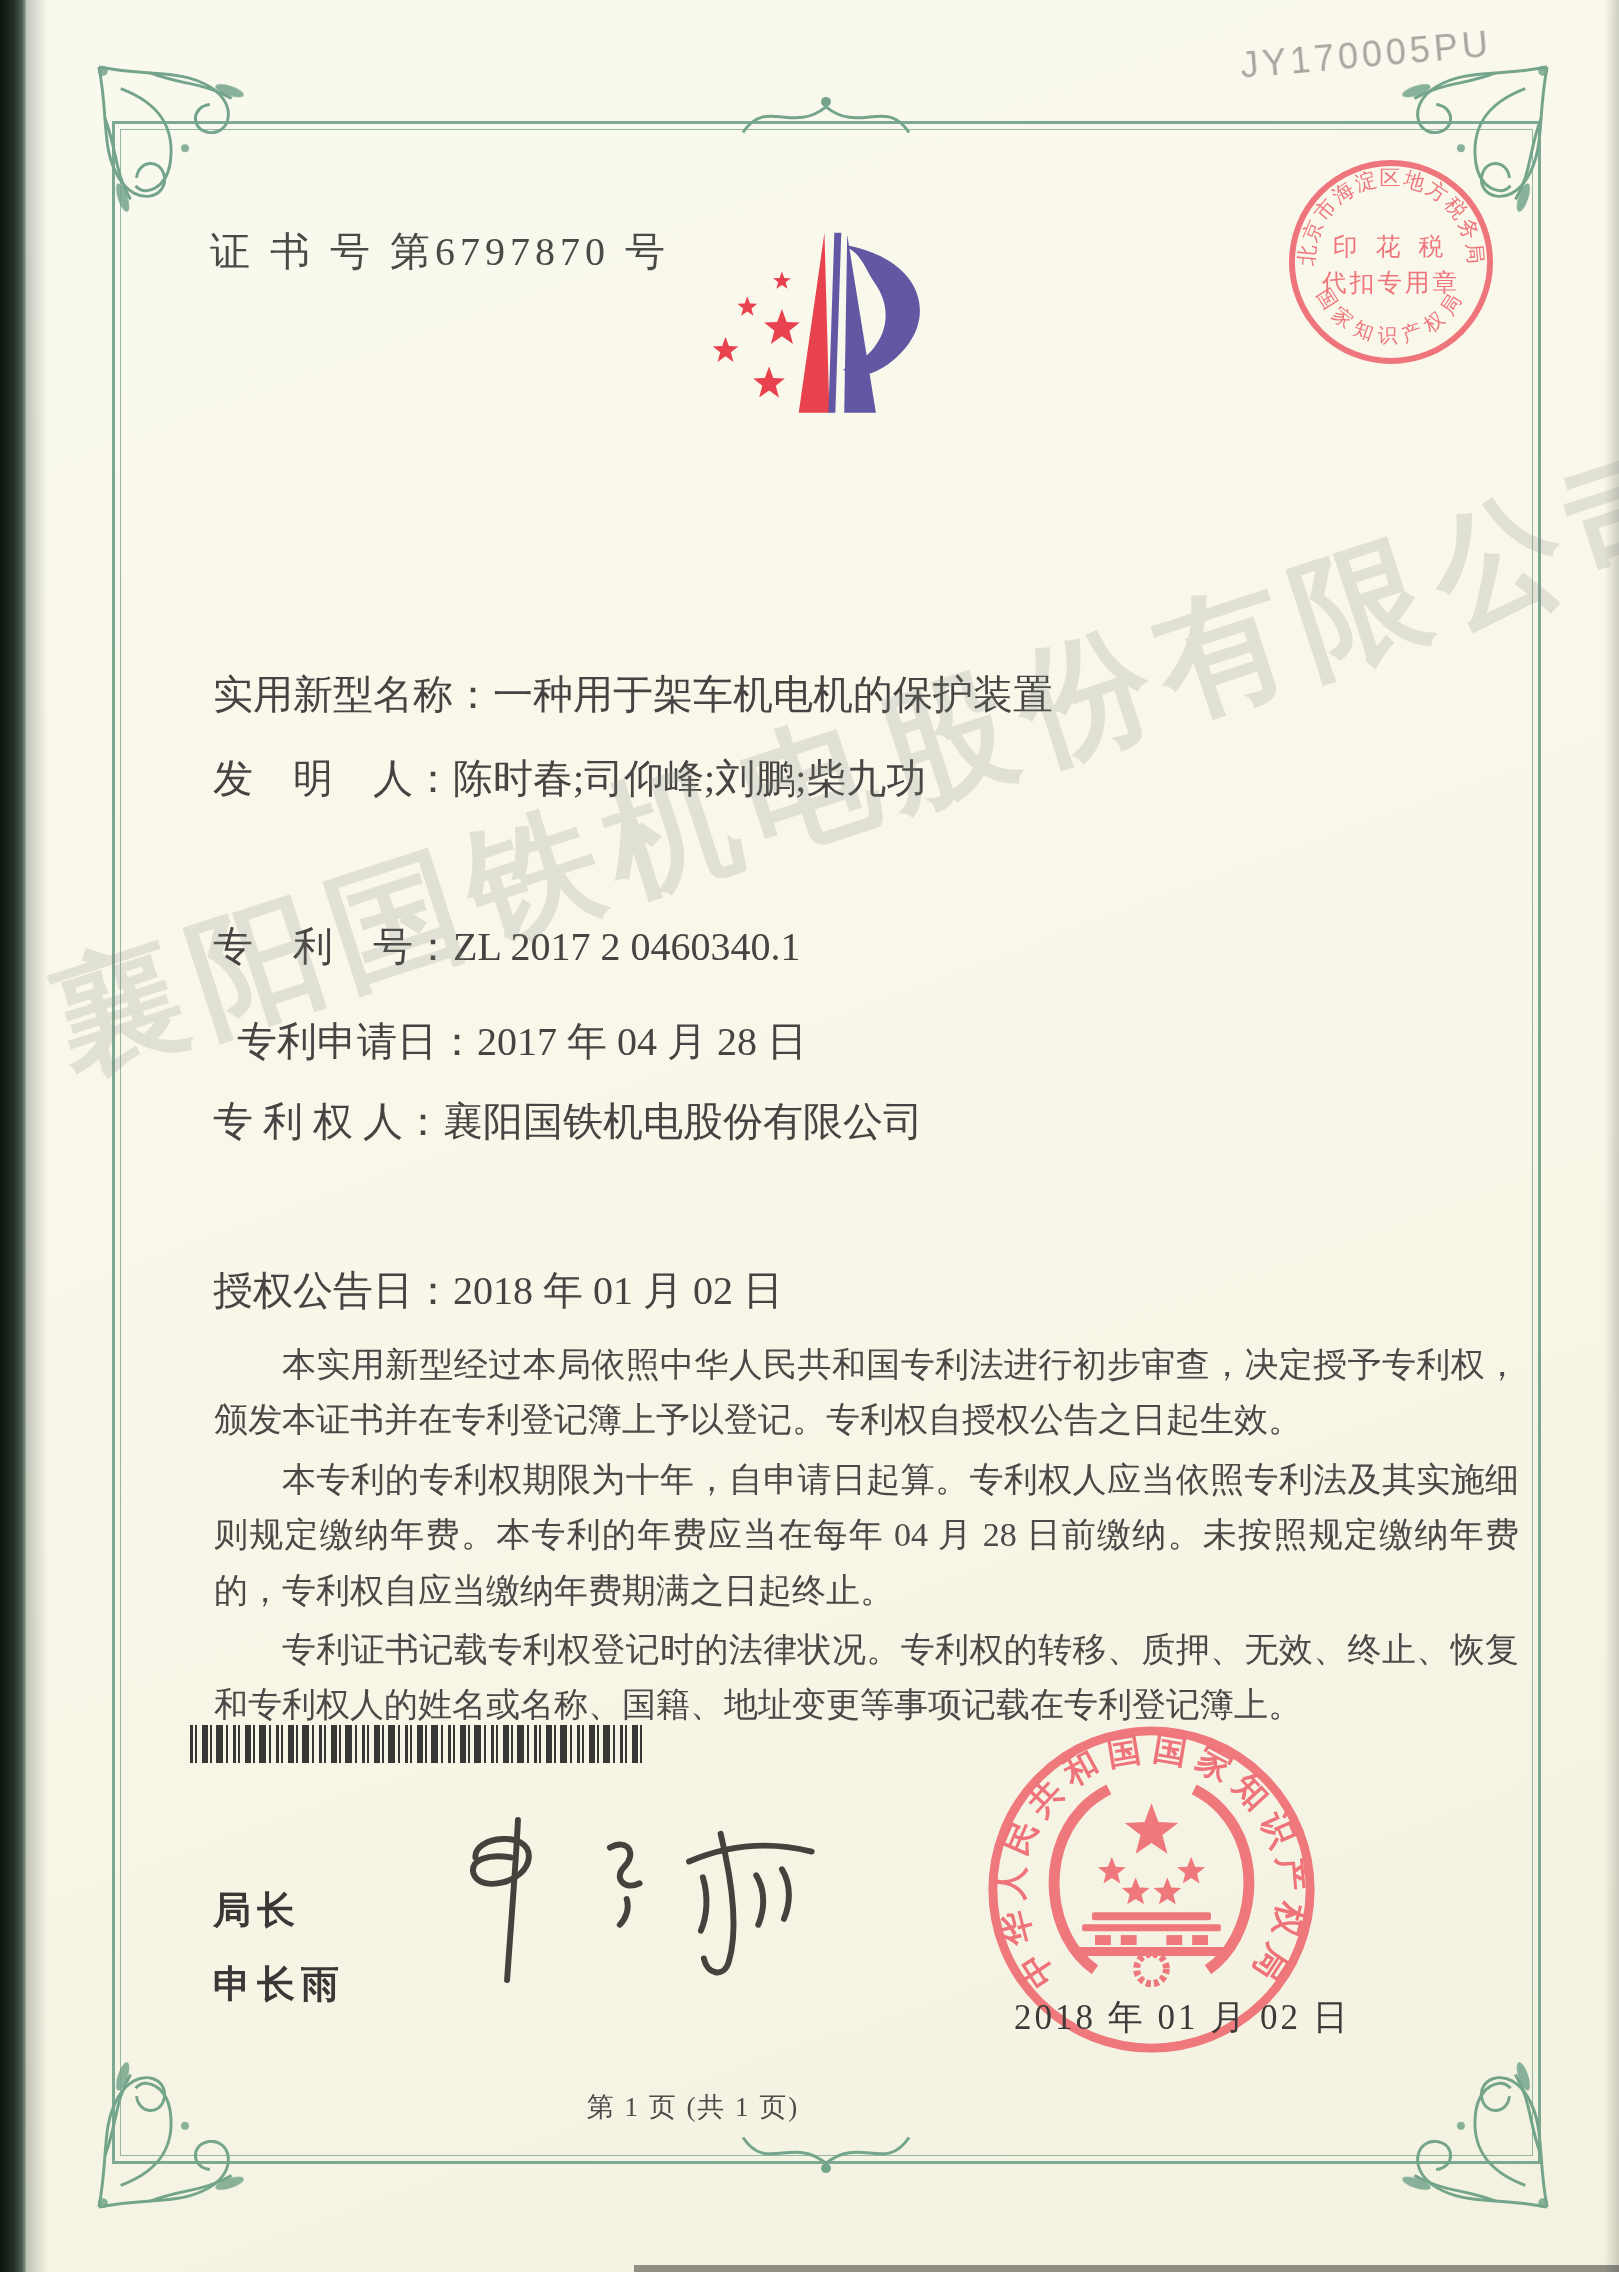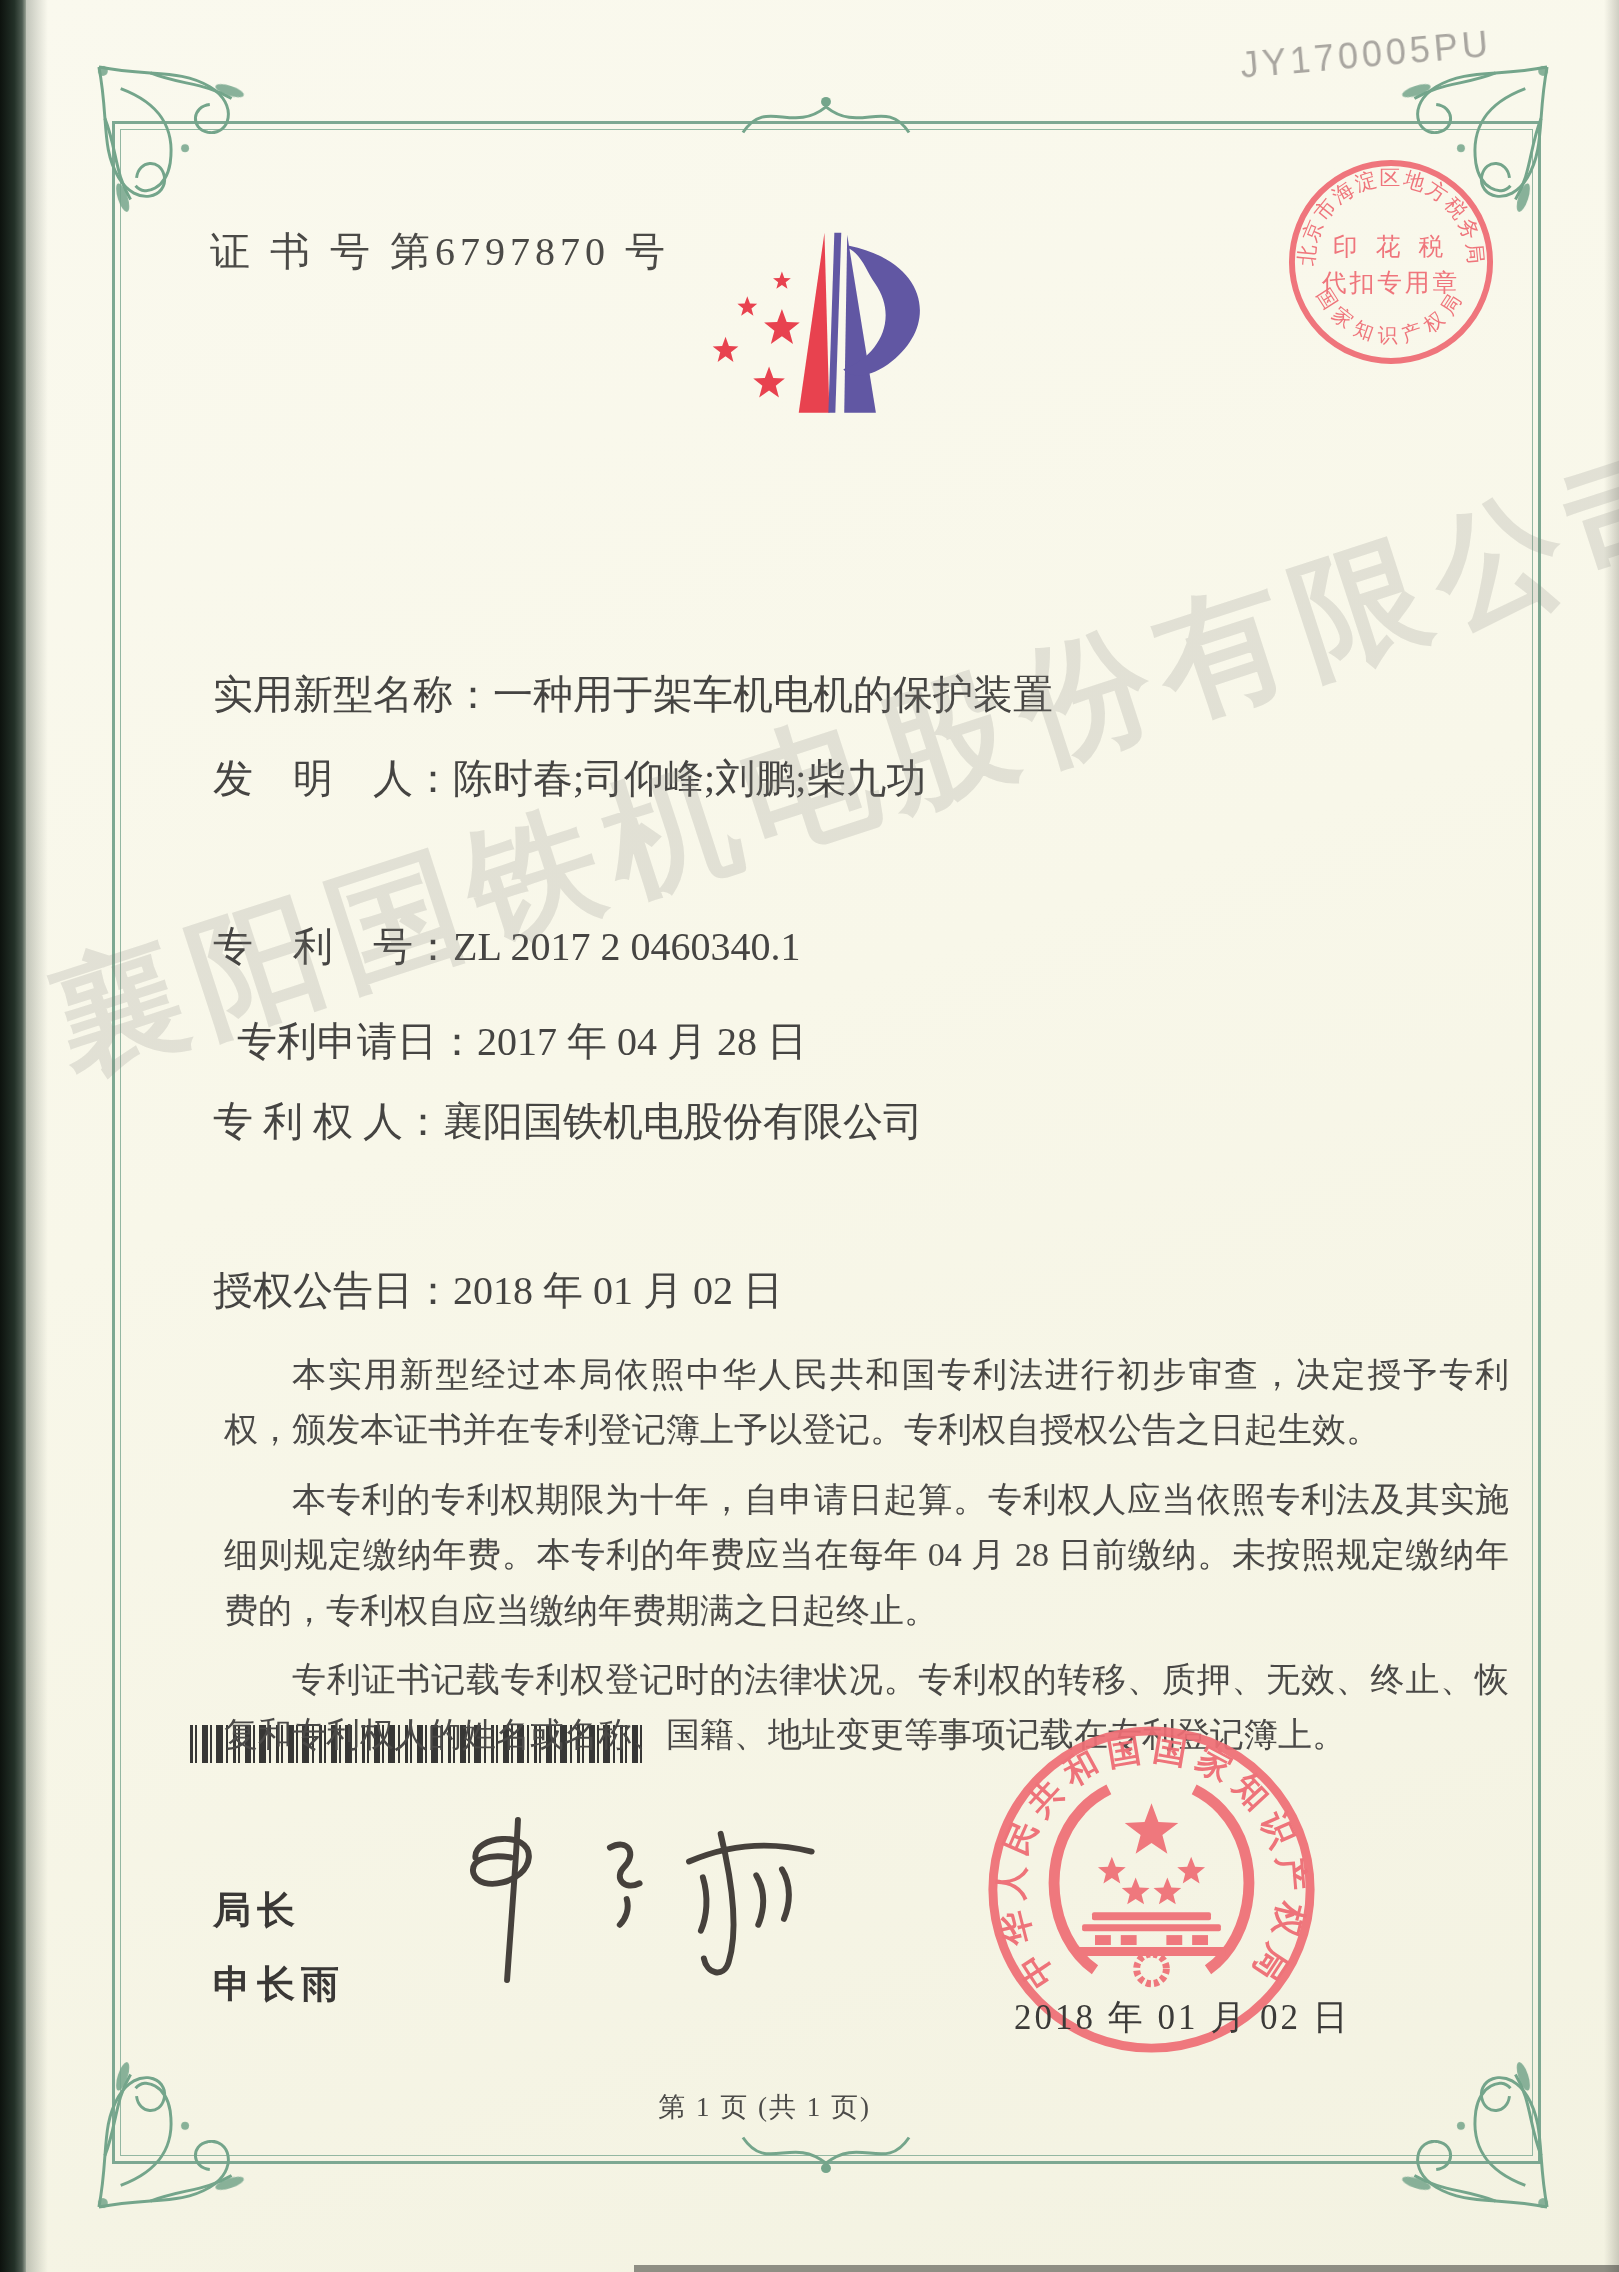--- a/index.html
+++ b/index.html
@@ -37,21 +37,21 @@
   .logo{position:absolute;left:683px;top:218px;width:277px;height:230px;}
   .tax-stamp{position:absolute;left:1285px;top:156px;width:212px;height:212px;opacity:.92;}
   .doc-title{position:absolute;left:335px;top:440px;font-size:73px;font-weight:bold;
     letter-spacing:15px;color:#333230;white-space:nowrap;}
   
   .field{position:absolute;left:213px;font-size:40px;color:#454442;white-space:nowrap;}
   .f0{top:667px;} .f1{top:751px;} .f2{top:919px;} .f3{top:1014px;margin-left:24px;} .f4{top:1094px;} .f5{top:1263px;}
   
   .body-text{position:absolute;left:210px;top:1333px;width:1313px;font-size:34px;
     line-height:1.63;color:#4a4947;text-align:justify;z-index:2;}
-  .body-text p{margin:14px;text-indent:2em;}
+  .body-text p{margin:4px;text-indent:2em;}
   
   .watermark{position:absolute;left:57px;top:943px;font-size:131px;font-weight:700;
     color:rgba(135,135,128,0.20);letter-spacing:14px;white-space:nowrap;
     transform:rotate(-18deg);transform-origin:0 50%;z-index:3;pointer-events:none;
     font-family:"Liberation Sans","DejaVu Sans",sans-serif;}
   
   .barcode{position:absolute;left:190px;top:1725px;width:453px;height:38px;opacity:.88;
     background:repeating-linear-gradient(90deg,
       #1d1d1d 0 3px, transparent 3px 5px,
       #1d1d1d 5px 7px, transparent 7px 12px,
@@ -61,21 +61,21 @@
       #1d1d1d 36px 38px, transparent 38px 43px);}
   
   .officer{position:absolute;left:213px;font-size:38px;font-weight:600;color:#3a3836;
     font-family:"Liberation Sans","DejaVu Sans",sans-serif;letter-spacing:6px;margin-top:32px;}
   .officer.title{top:1853px;} .officer.name{top:1927px;}
   .signature{position:absolute;left:424px;top:1814px;width:447px;height:194px;z-index:4;}
   
   .national-seal{position:absolute;left:978px;top:1716px;width:347px;height:347px;opacity:.93;z-index:3;}
   .seal-date{position:absolute;left:1014px;top:1994px;font-size:35px;letter-spacing:3px;
     color:#3b3a38;z-index:5;white-space:nowrap;}
-  .footer{position:absolute;left:515px;top:2089px;width:356px;text-align:right;
+  .footer{position:absolute;left:515px;top:2089px;width:356px;text-align:center;
     font-size:27px;color:#4c4b49;letter-spacing:2px;}
   .stamp-text{fill:#ee6a72;font-family:"Liberation Serif","DejaVu Serif",serif;}
 </style>
 </head>
 <body>
 
 <div class="page">
 
   <div class="binding"></div>
   <div class="binding-soft"></div>

